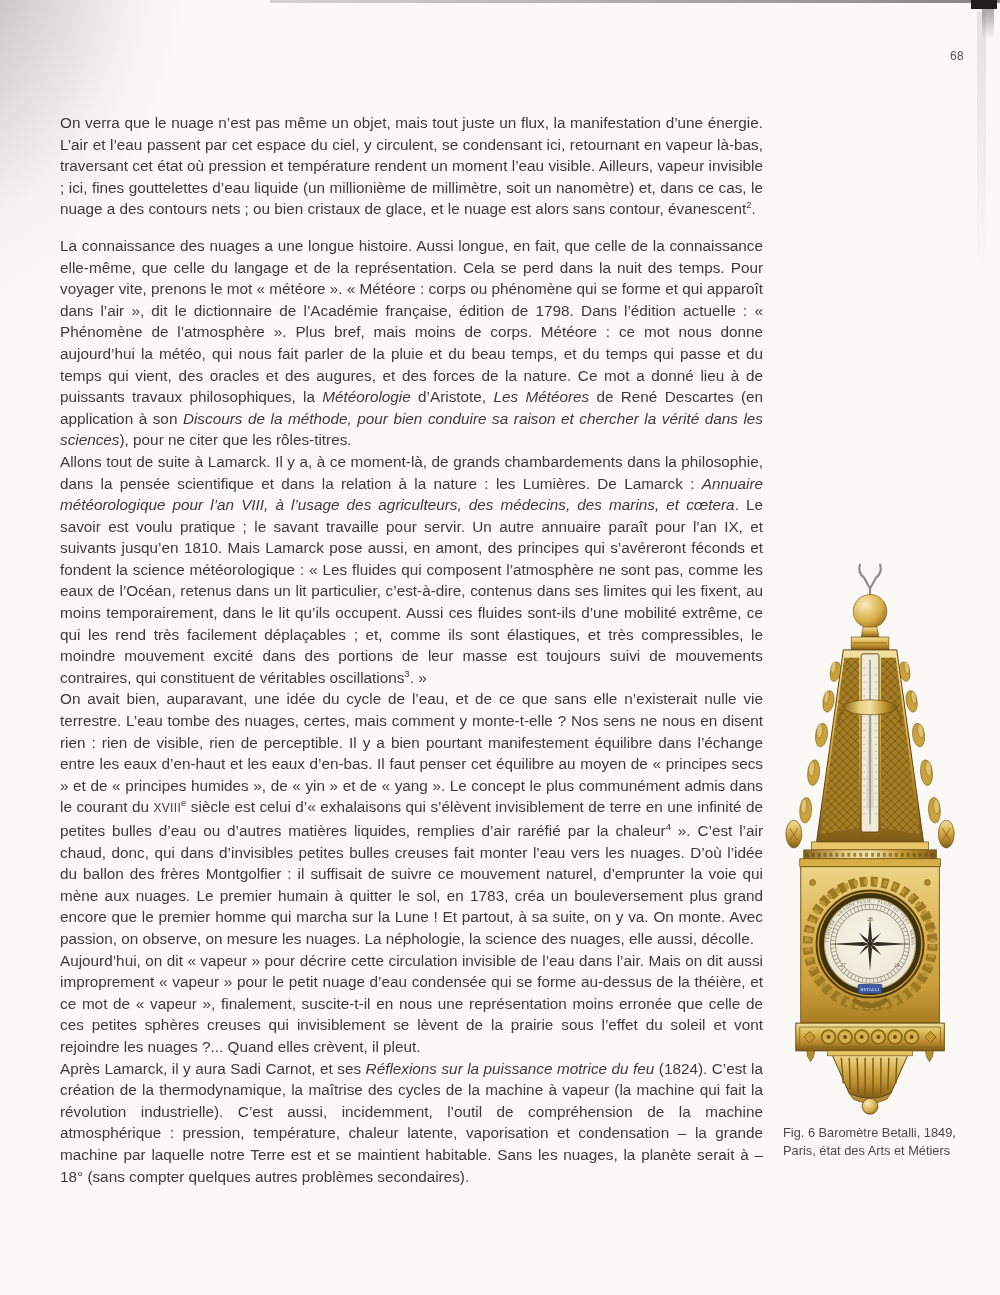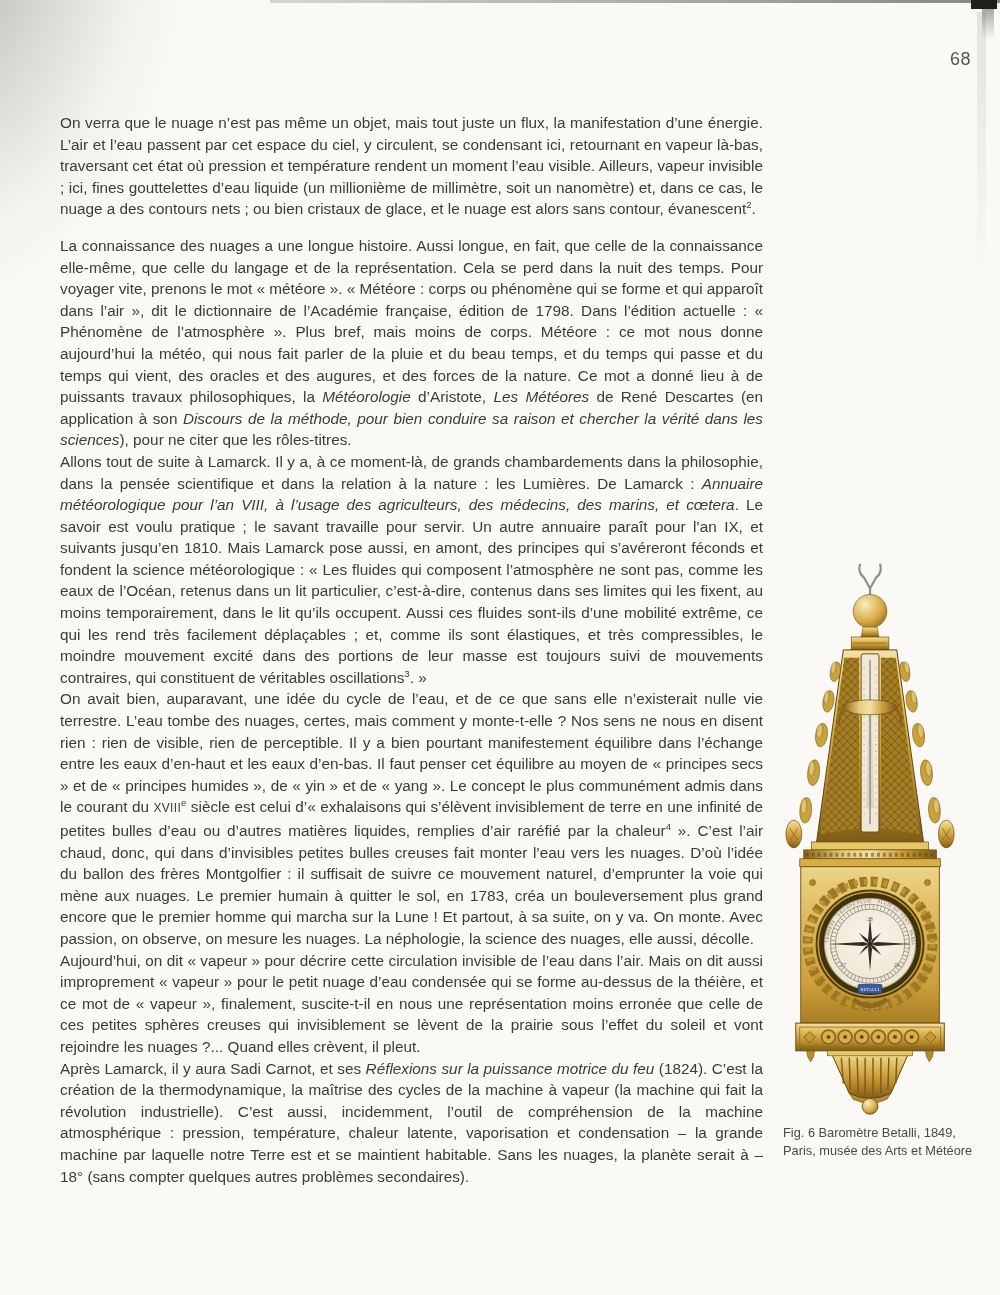--- a/index.html
+++ b/index.html
@@ -33,21 +33,21 @@
     background:linear-gradient(to bottom, rgba(70,68,65,.45), rgba(70,68,65,0));
     pointer-events:none;
   }
   .edge-right-band{
     position:absolute;top:12px;right:14px;width:9px;height:270px;
     background:linear-gradient(to bottom, rgba(125,123,120,.18), rgba(125,123,120,0));
     pointer-events:none;
   }
   .page-number{
     position:absolute;top:49px;left:950px;
-    font-size:18px;color:#55534f;letter-spacing:.4px;
+    font-size:12px;color:#55534f;letter-spacing:.4px;
   }
   .text-col{
     position:absolute;left:60px;top:112px;width:703px;
     font-size:15.3px;line-height:21.6px;color:#3c3b39;
     text-align:justify;
   }
   .text-col p.para{margin:0;}
   .text-col p.para.gap-after{margin-bottom:15px;}
   .text-col .it{font-style:italic;}
   .text-col .sc{text-transform:uppercase;font-size:.78em;letter-spacing:.03em;}
@@ -271,16 +271,16 @@
             <line x1="122" y1="504" x2="121" y2="530"></line>
         </g>
         <path d="M74,540 q21,12 42,0 l-4,6 q-17,8 -34,0 z" fill="#b98c2c" stroke="#6b4c12" stroke-width=".6"></path>
         <circle cx="95" cy="553" r="8" fill="url(#sphereG)" stroke="#5d4413" stroke-width=".8"></circle>
       </g>
     </svg>
   </div>
 
   <div class="caption">
     <span>Fig. 6 Baromètre Betalli, 1849,</span><br>
-    <span>Paris, musée des Arts et Météore</span>
+    <span>Paris, état des Arts et Métiers</span>
   </div>
 
 </div>
 
 </body></html>

